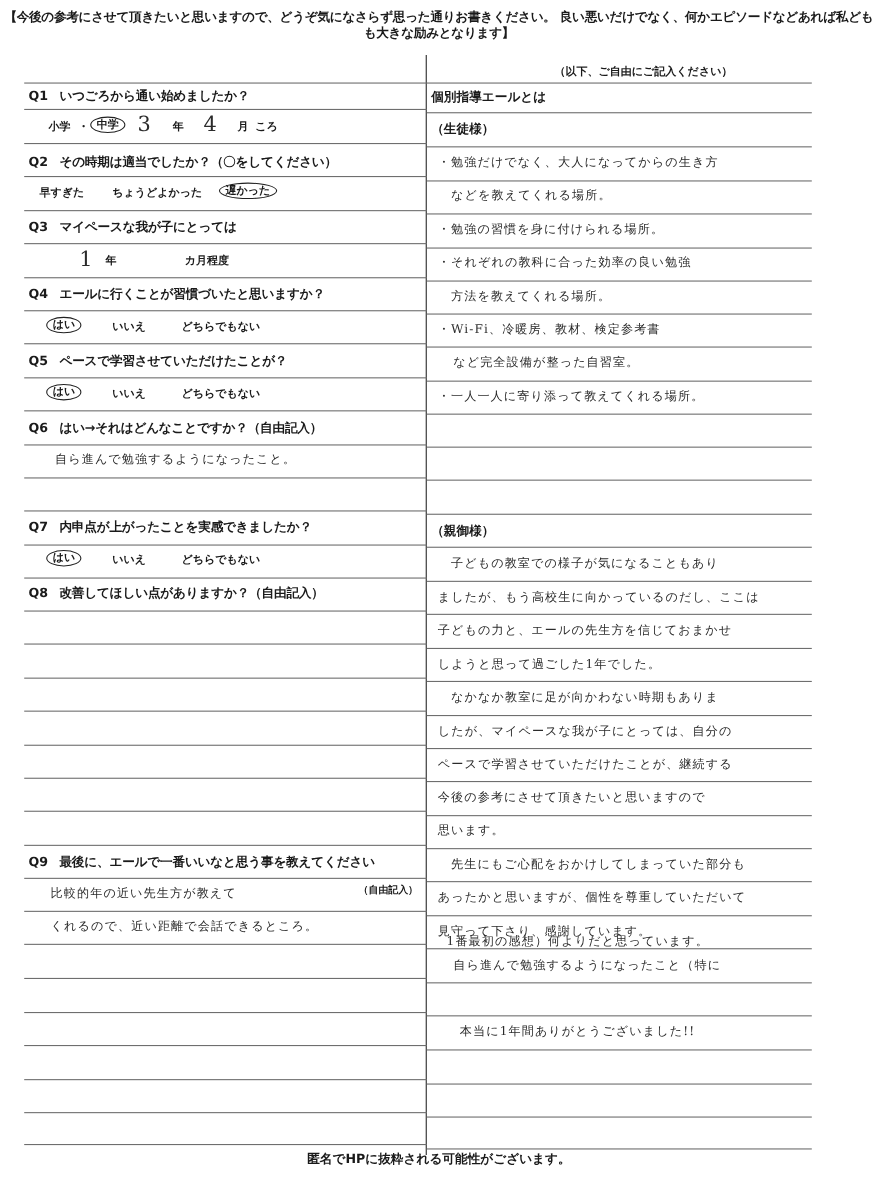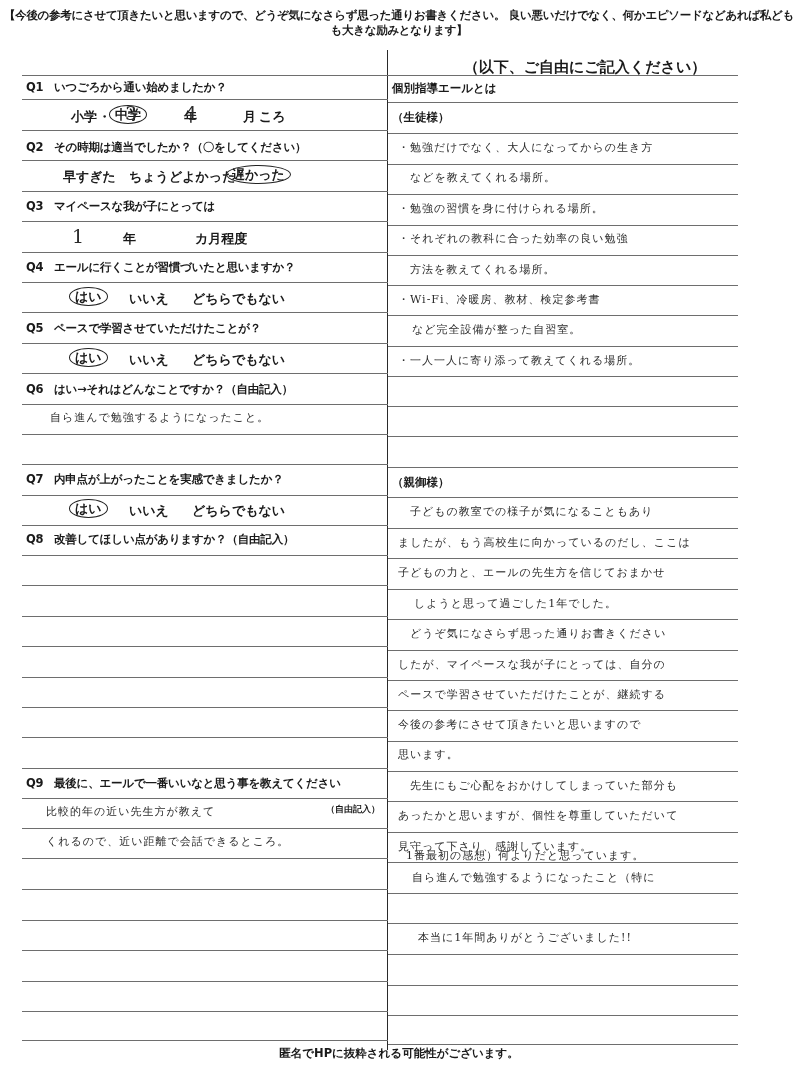--- a/index.html
+++ b/index.html
@@ -1,25 +1,25 @@
 <!DOCTYPE html>
 <html><head>
 <meta charset="utf-8">
 <style>
   html, body { margin: 0; padding: 0; background: #ffffff; }
   body { width: 798px; height: 1080px; position: relative; overflow: hidden;
          font-family: "DejaVu Sans", "Liberation Sans", sans-serif; color: #1a1a1a; }
   .abs { position: absolute; }
   .header { left: 0; width: 798px; top: 8px; text-align: center; font-size: 11.5px; font-weight: bold; line-height: 15px; letter-spacing: -0.3px; }
-  .subhead { left: 420px; width: 330px; top: 58px; text-align: center; font-size: 15px; font-weight: bold; }
+  .subhead { left: 420px; width: 330px; top: 58px; text-align: center; font-size: 10px; font-weight: bold; }
   .hline { position: absolute; height: 0; border-top: 1px solid #6e6e6e; }
   .vline { position: absolute; left: 387px; top: 50px; height: 1000px; border-left: 1px solid #2a2a2a; }
   .q { position: absolute; left: 26px; font-size: 11.5px; font-weight: bold; white-space: nowrap; letter-spacing: -0.2px; }
   .q .num { display: inline-block; width: 28px; }
-  .opt { position: absolute; font-size: 13px; font-weight: bold; white-space: nowrap; margin-left: 27px; }
+  .opt { position: absolute; font-size: 10px; font-weight: bold; white-space: nowrap; }
   .circled { border: 1.4px solid #222; border-radius: 50%; padding: 1px 5px; }
   .hand { position: absolute; font-family: "DejaVu Serif", "Liberation Serif", serif; font-size: 11px; font-weight: normal; color: #2b2b2b; white-space: nowrap; letter-spacing: 1px; }
   .rlabel { position: absolute; left: 392px; font-size: 11.5px; font-weight: bold; }
   .footer { left: 0; width: 798px; top: 1046px; text-align: center; font-size: 11.5px; font-weight: bold; }
   .small { font-size: 9px; font-weight: bold; }
 </style>
 </head>
 <body>
 
 <div class="abs header">【今後の参考にさせて頂きたいと思いますので、どうぞ気になさらず思った通りお書きください。 良い悪いだけでなく、何かエピソードなどあれば私どもも大きな励みとなります】</div>
@@ -169,22 +169,22 @@
 <div class="hand" style="left:410px;top:262px">方法を教えてくれる場所。</div>
 <div class="hand" style="left:398px;top:292px">・Wi-Fi、冷暖房、教材、検定参考書</div>
 <div class="hand" style="left:412px;top:322px">など完全設備が整った自習室。</div>
 <div class="hand" style="left:398px;top:353px">・一人一人に寄り添って教えてくれる場所。</div>
 
 <div class="rlabel" style="top:475px">（親御様）</div>
 
 <div class="hand" style="left:410px;top:504px">子どもの教室での様子が気になることもあり</div>
 <div class="hand" style="left:398px;top:535px">ましたが、もう高校生に向かっているのだし、ここは</div>
 <div class="hand" style="left:398px;top:565px">子どもの力と、エールの先生方を信じておまかせ</div>
-<div class="hand" style="left:414px;top:596px">しようと思って過ごした1年でした。</div>
-<div class="hand" style="left:410px;top:626px">どうぞ気になさらず思った通りお書きください</div>
+<div class="hand" style="left:398px;top:596px">しようと思って過ごした1年でした。</div>
+<div class="hand" style="left:410px;top:626px">なかなか教室に足が向かわない時期もありま</div>
 <div class="hand" style="left:398px;top:657px">したが、マイペースな我が子にとっては、自分の</div>
 <div class="hand" style="left:398px;top:687px">ペースで学習させていただけたことが、継続する</div>
 <div class="hand" style="left:398px;top:717px">今後の参考にさせて頂きたいと思いますので</div>
 <div class="hand" style="left:398px;top:747px">思います。</div>
 <div class="hand" style="left:410px;top:778px">先生にもご心配をおかけしてしまっていた部分も</div>
 <div class="hand" style="left:398px;top:808px">あったかと思いますが、個性を尊重していただいて</div>
 <div class="hand" style="left:398px;top:839px">見守って下さり、感謝しています。</div>
 <div class="hand" style="left:412px;top:870px">自ら進んで勉強するようになったこと（特に</div>
 <div class="hand" style="left:406px;top:848px">1番最初の感想）何よりだと思っています。</div>
 <div class="hand" style="left:418px;top:930px">本当に1年間ありがとうございました!!</div>

